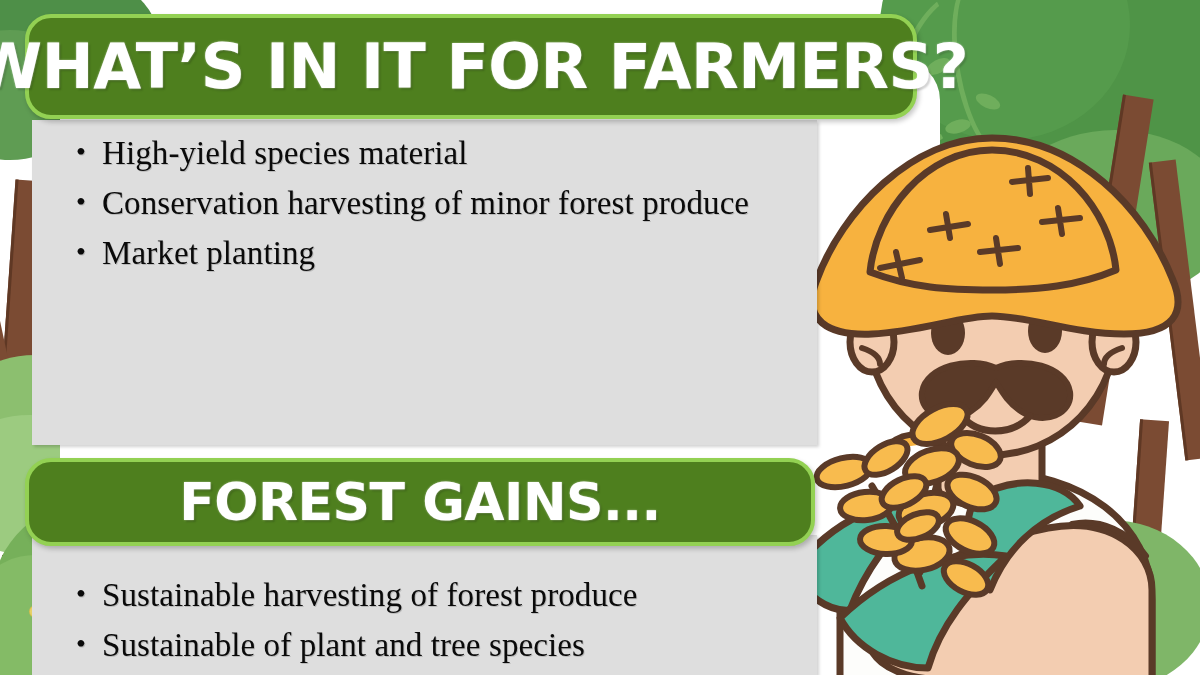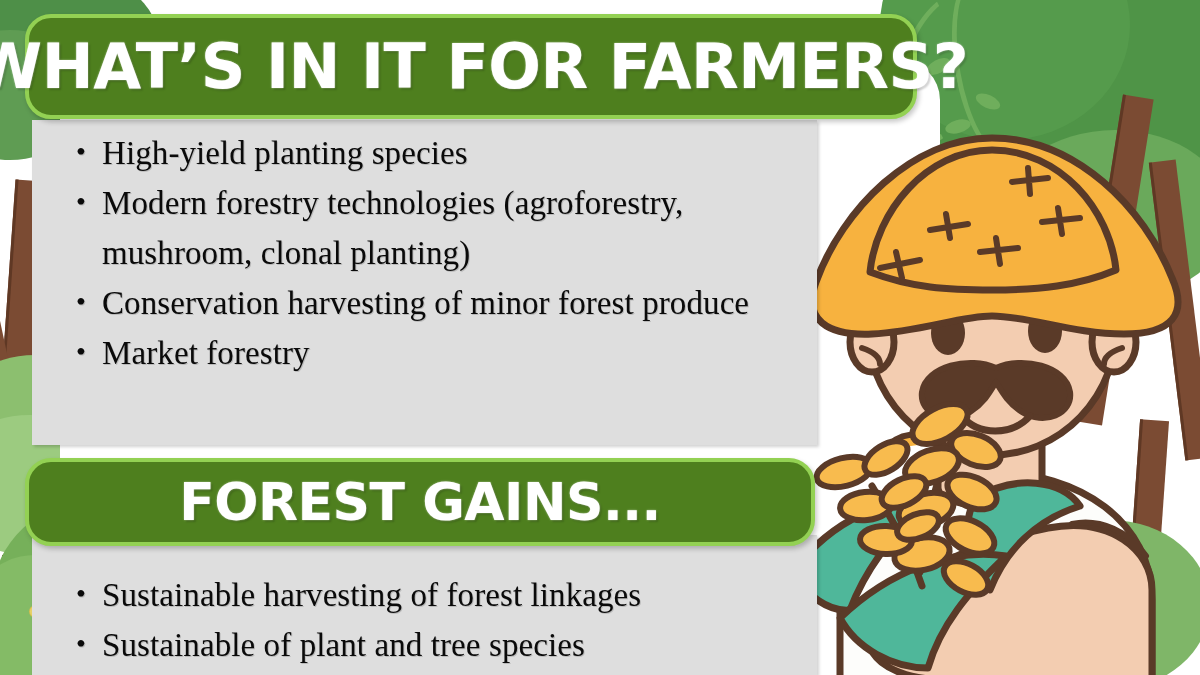--- a/index.html
+++ b/index.html
@@ -263,28 +263,27 @@
           </g>
         </g>
       </g>
     </svg>
   </div>
 
   <div class="panel panel-1"></div>
   <div class="panel panel-2"></div>
 
   <ul class="bullets bullets-1">
-    <li>High-yield planting species</li>
-    <li>Modern forestry technologies (agroforestry, mushroom, clonal planting)</li>
+    <li>High-yield species material</li>
     <li>Conservation harvesting of minor forest produce</li>
-    <li>Market forestry</li>
+    <li>Market planting</li>
   </ul>
 
   <ul class="bullets bullets-2">
-    <li>Sustainable harvesting of forest linkages</li>
+    <li>Sustainable harvesting of forest produce</li>
     <li>Sustainable of plant and tree species</li>
   </ul>
 
   <div class="banner banner-2">
     <span class="banner-title">FOREST GAINS...</span>
   </div>
 
   <div class="banner banner-1">
     <span class="banner-title">WHAT’S IN IT FOR FARMERS?</span>
   </div>

